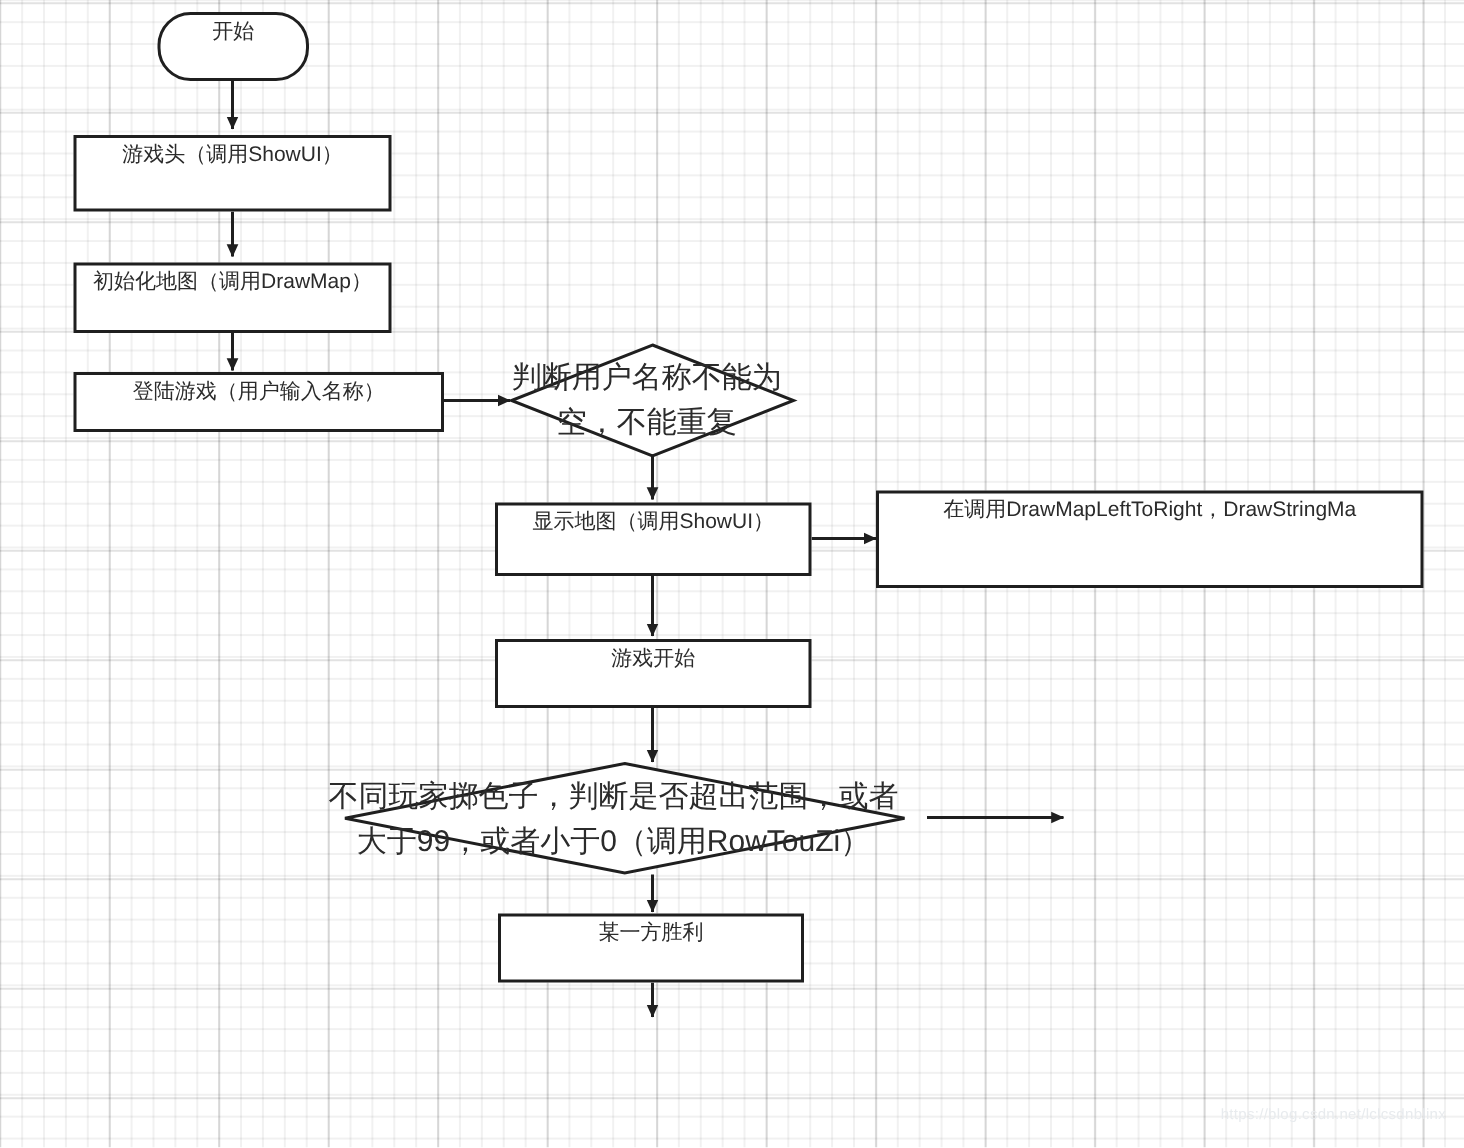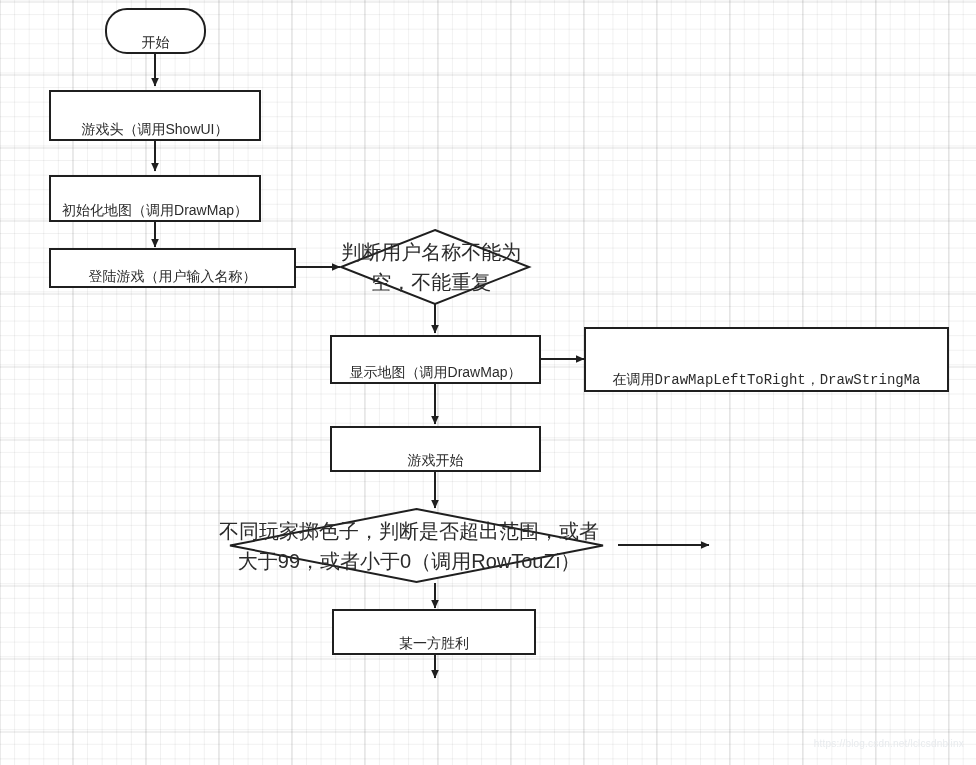--- a/index.html
+++ b/index.html
@@ -33,21 +33,21 @@
     position: absolute;
     left: 0;
     top: 0;
     width: 976px;
     height: 765px;
   }
   .node {
     position: absolute;
     box-sizing: border-box;
     display: flex;
-    align-items: flex-end;
+    align-items: flex-start;
     justify-content: center;
     text-align: center;
     color: #2b2b2b;
     font-size: 14px;
     line-height: 1.45;
     z-index: 3;
   }
   .node-rect {
     background: #ffffff;
     border: 2px solid #1f1f1f;
@@ -165,24 +165,24 @@
   <div class="diamond-wrap" style="left:340px; top:229px; width:190px; height:76px;">
     <svg width="190" height="76" viewBox="0 0 190 76" xmlns="http://www.w3.org/2000/svg">
       <polygon points="95,1 189,38 95,75 1,38" fill="#ffffff" stroke="#1f1f1f" stroke-width="2"></polygon>
     </svg>
     <div class="diamond-text">
       <span>判断用户名称不能为空，不能重复</span>
     </div>
   </div>
 
   <div class="node node-rect" style="left:330px; top:335px; width:211px; height:49px;">
-    <span class="node-label">显示地图（调用DrawMap）</span>
-  </div>
-
-  <div class="node node-rect" style="left:584px; top:327px; width:365px; height:65px;font-family:Liberation Mono, monospace;">
+    <span class="node-label">显示地图（调用ShowUI）</span>
+  </div>
+
+  <div class="node node-rect" style="left:584px; top:327px; width:365px; height:65px;">
     <span class="node-label">在调用DrawMapLeftToRight，DrawStringMa</span>
   </div>
 
   <div class="node node-rect" style="left:330px; top:426px; width:211px; height:46px;">
     <span class="node-label">游戏开始</span>
   </div>
 
   <div class="diamond-wrap" style="left:229px; top:508px; width:375px; height:75px;">
     <svg width="375" height="75" viewBox="0 0 375 75" xmlns="http://www.w3.org/2000/svg">
       <polygon points="187.5,1 374,37.5 187.5,74 1,37.5" fill="#ffffff" stroke="#1f1f1f" stroke-width="2"></polygon>

